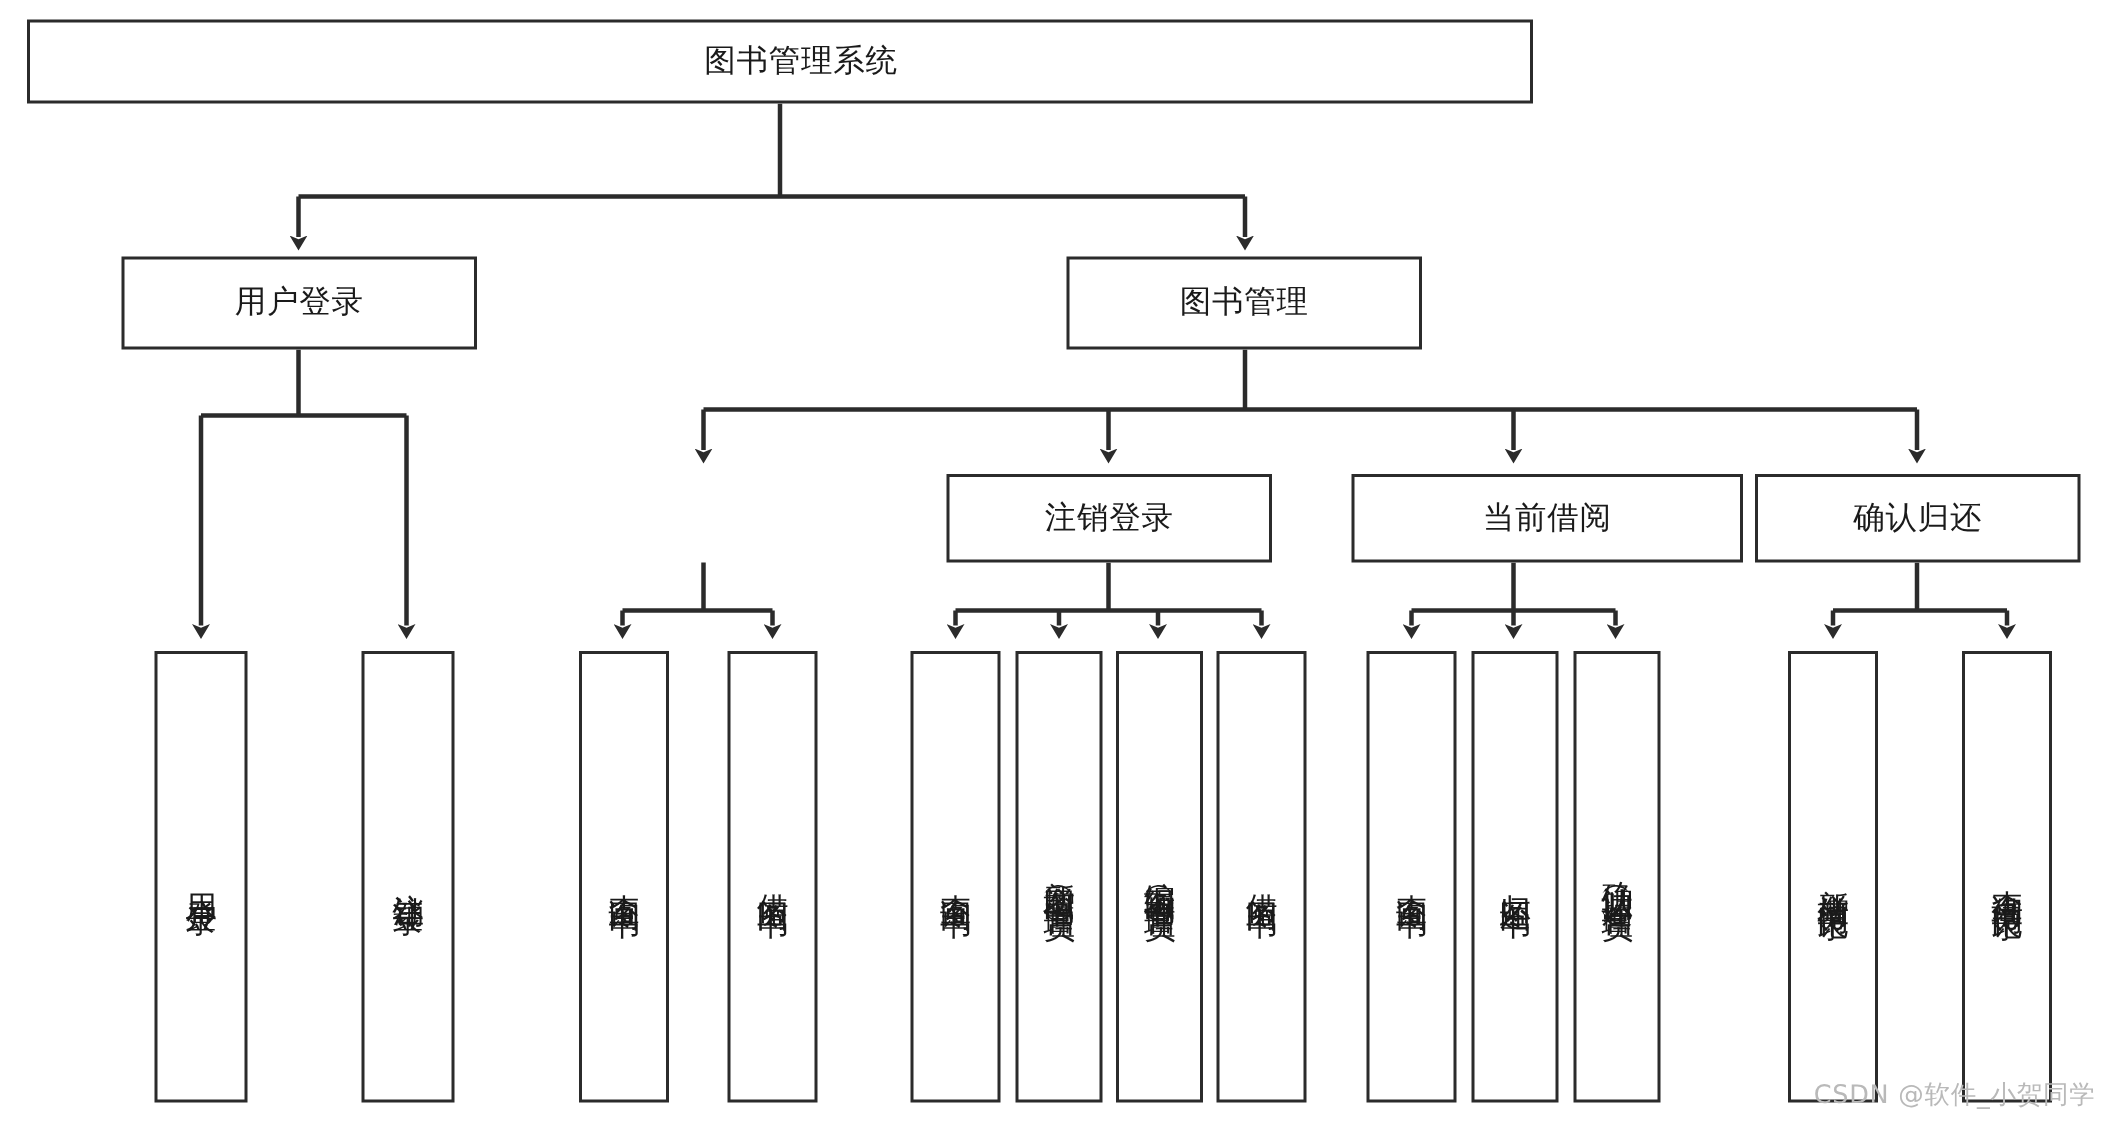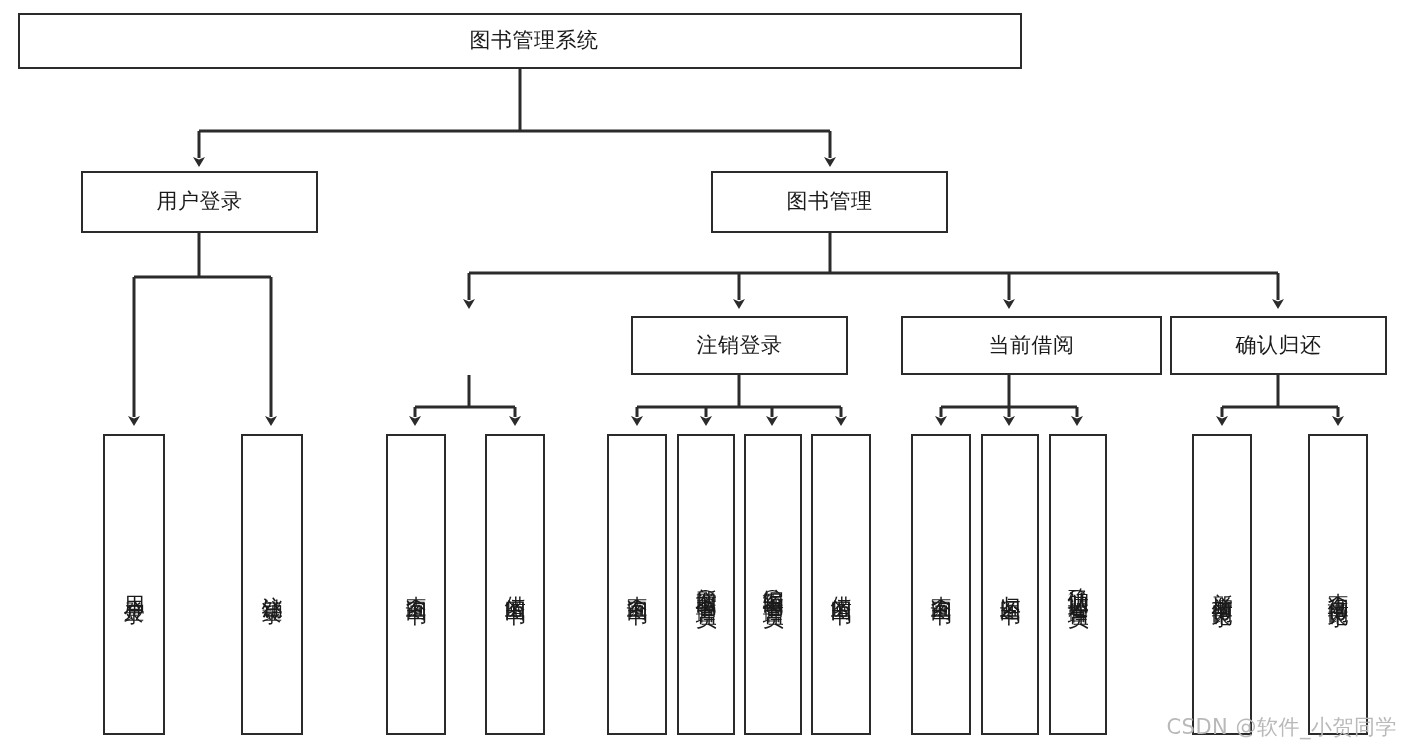--- a/index.html
+++ b/index.html
@@ -64,21 +64,21 @@
     font-size: 21px;
     line-height: 1.35;
     letter-spacing: 3px;
     white-space: nowrap;
     transform: none;
   }
   #watermark {
     position: absolute;
     right: 8px;
     bottom: 6px;
-    font-size: 21px;
+    font-size: 17px;
     color: #b9b9b9;
     letter-spacing: 0.5px;
     white-space: nowrap;
     pointer-events: none;
   }
 </style>
 </head>
 <body>
 
 <div id="diagram-root">

